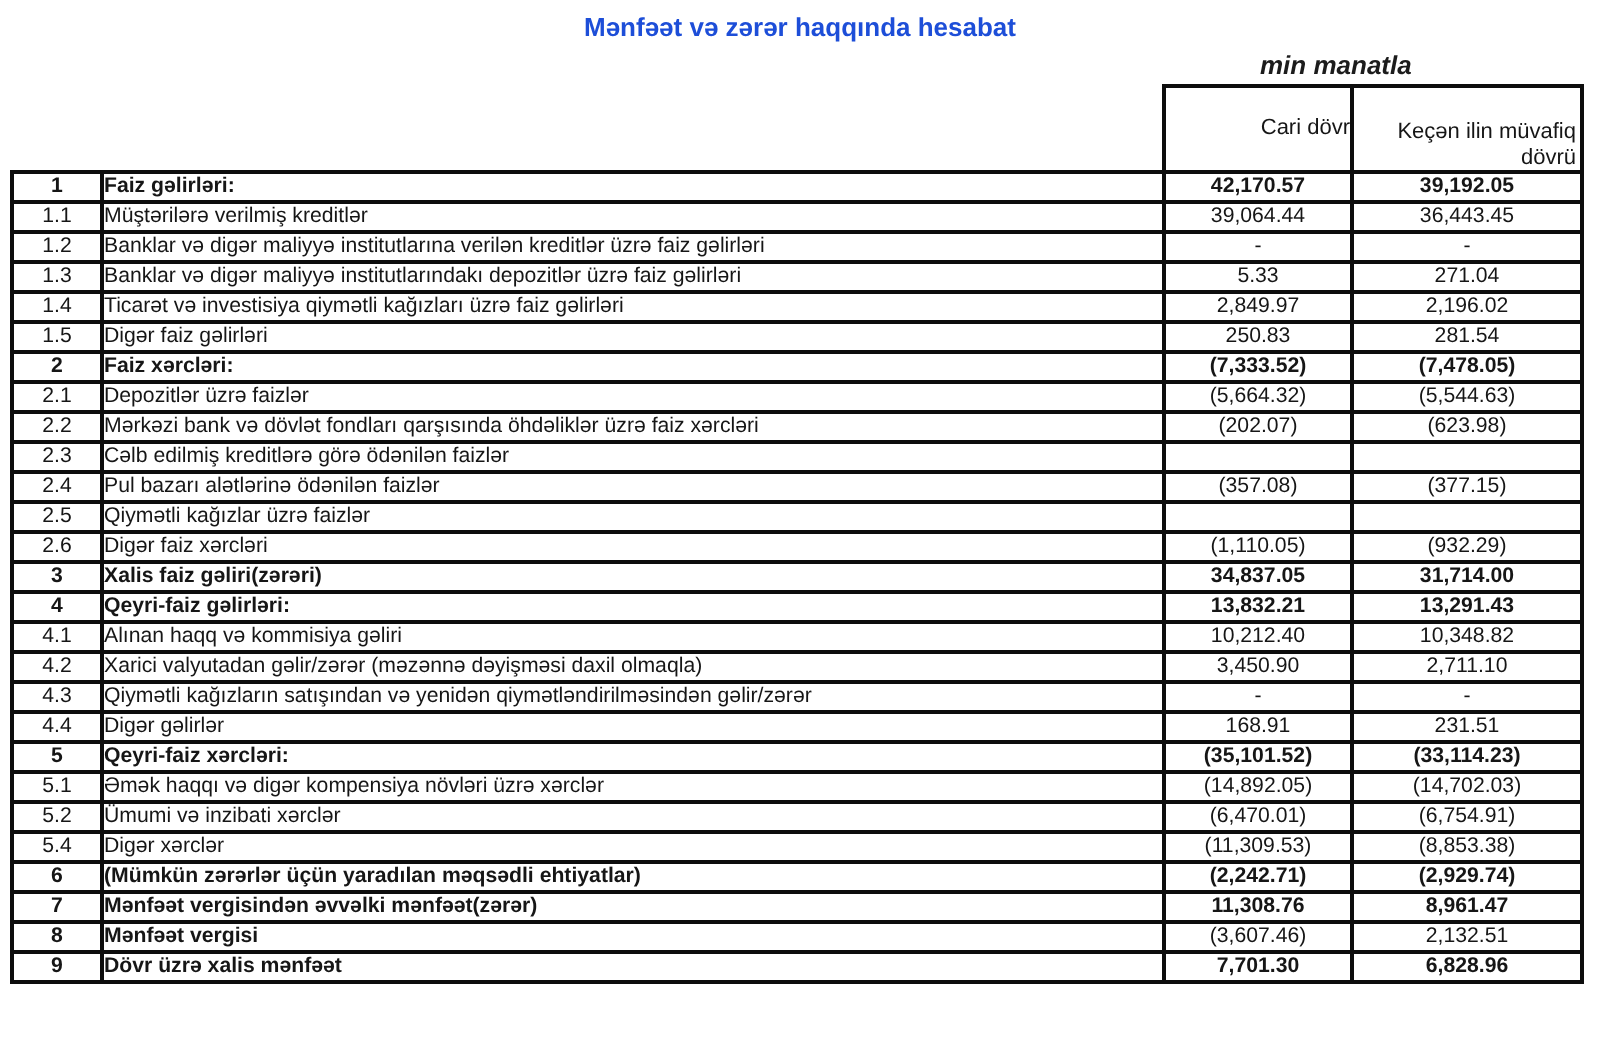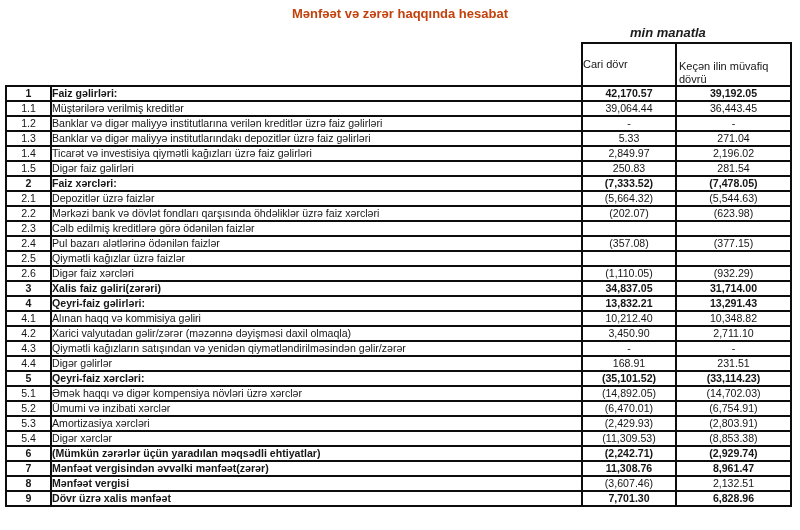--- a/index.html
+++ b/index.html
@@ -10,21 +10,21 @@
     position: relative;
   }
   .page { position: relative; width: 800px; height: 530px; background: #fff; }
 
   .report-title {
     position: absolute;
     top: 6px; left: 0; width: 100%;
     text-align: center;
     font-size: 13px;
     font-weight: bold;
-    color: #c2410c;
+    color: #1d4ed8;
   }
 
   .unit-note {
     position: absolute;
     top: 25px; left: 630px; width: 110px;
     text-align: left;
     font-size: 13px;
     font-style: italic;
     font-weight: bold;
     color: #1c1c1c;
@@ -42,21 +42,21 @@
   table.report th, table.report td {
     border: 2px solid #0d0d0d;
     overflow: hidden;
     white-space: nowrap;
     padding: 0;
   }
   thead th {
     height: 30px;
     font-weight: normal;
     font-size: 11px;
-    text-align: left;
+    text-align: right;
     vertical-align: middle;
     line-height: 12.5px;
   }
   thead th.ghost {
     border: none;
     background: transparent;
   }
   thead th.prev-col { white-space: normal; padding: 16px 2px 0 2px; }
   tbody td { height: 14.2px; line-height: 13px; vertical-align: middle; }
   td.c-no    { text-align: center; }
@@ -216,26 +216,20 @@
     <td class="c-val">(14,892.05)</td>
     <td class="c-val">(14,702.03)</td>
   </tr>
         <tr>
     <td class="c-no">5.2</td>
     <td class="c-label">Ümumi və inzibati xərclər</td>
     <td class="c-val">(6,470.01)</td>
     <td class="c-val">(6,754.91)</td>
   </tr>
         <tr>
-    <td class="c-no">5.3</td>
-    <td class="c-label">Amortizasiya xərcləri</td>
-    <td class="c-val">(2,429.93)</td>
-    <td class="c-val">(2,803.91)</td>
-  </tr>
-        <tr>
     <td class="c-no">5.4</td>
     <td class="c-label">Digər xərclər</td>
     <td class="c-val">(11,309.53)</td>
     <td class="c-val">(8,853.38)</td>
   </tr>
         <tr>
     <td class="c-no bold">6</td>
     <td class="c-label bold">(Mümkün zərərlər üçün yaradılan məqsədli ehtiyatlar)</td>
     <td class="c-val bold">(2,242.71)</td>
     <td class="c-val bold">(2,929.74)</td>

